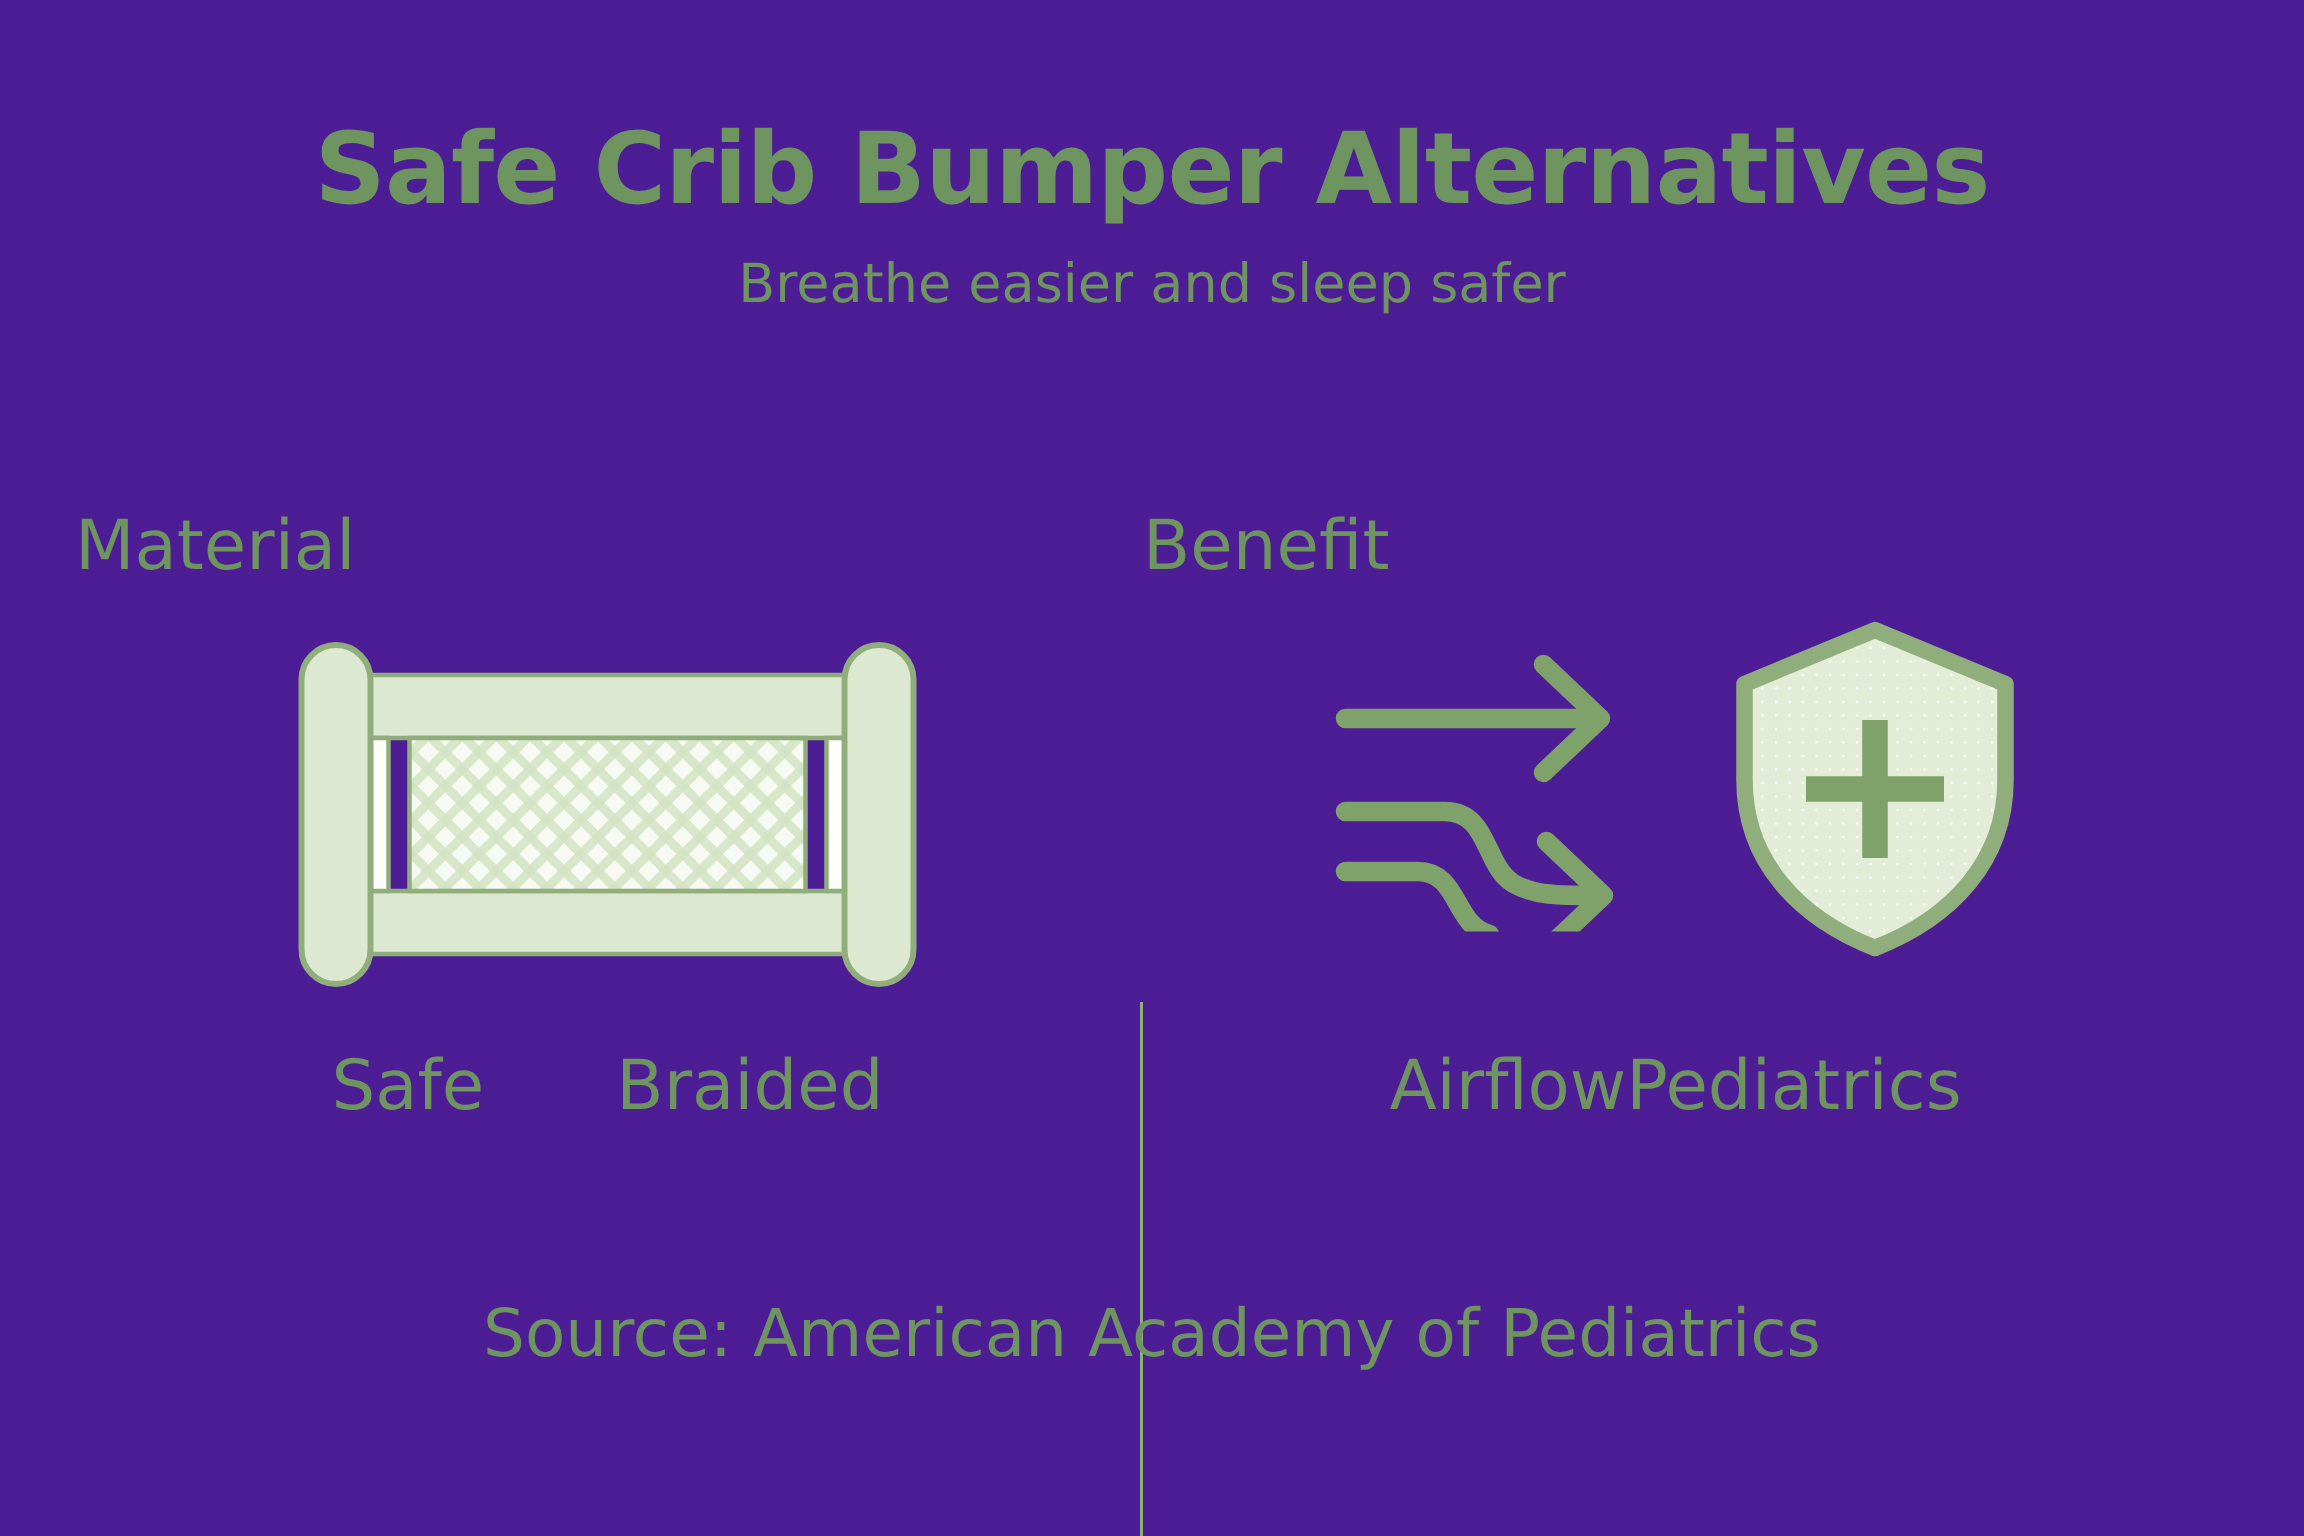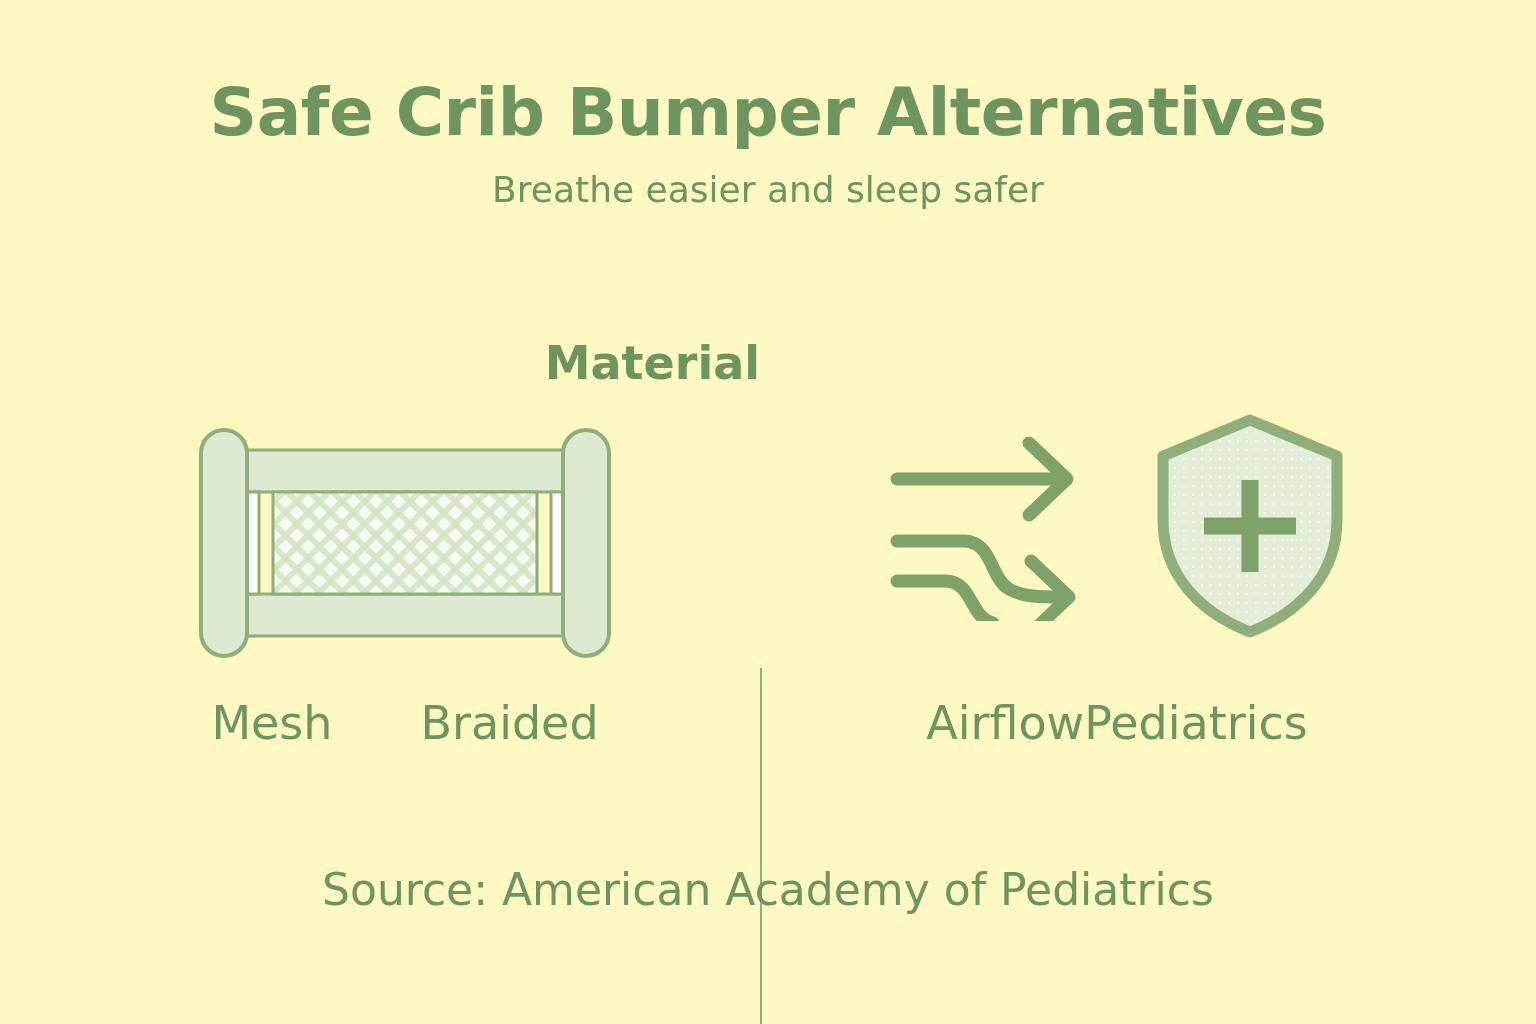--- a/index.html
+++ b/index.html
@@ -12,21 +12,21 @@
     height: 1024px;
     background: #FFFEFB;
     font-family: "DejaVu Sans", "Liberation Sans", sans-serif;
     overflow: hidden;
   }
 
   #infographic {
     position: relative;
     width: 1536px;
     height: 1024px;
-    background: #fef9c3;
+    background: #4c1d95;
   }
 
   
   .header {
     position: absolute;
     top: 78px;
     left: 0;
     width: 1536px;
     text-align: center;
   }
@@ -71,23 +71,23 @@
     height: 460px;
   }
   .column-left  { left: 50px;  width: 710px; }
   .column-right { left: 762px; width: 710px; }
 
   .col-header {
     position: absolute;
     top: 10px;
     left: 0;
     width: 100%;
-    text-align: right;
+    text-align: left;
     font-size: 46px;
-    font-weight: 700;
+    font-weight: 400;
     color: #6E9460;
     line-height: 1;
     white-space: nowrap;
   }
 
   .col-art {
     position: absolute;
     top: 88px;
     left: 0;
     width: 100%;
@@ -184,27 +184,28 @@
             <rect x="78" y="74" width="264" height="102" fill="url(#meshPattern)" stroke="#8FAE7C" stroke-width="3"></rect>
 
             <rect x="6" y="12" width="46" height="226" rx="23" fill="#DDE8D0" stroke="#8FAE7C" stroke-width="4"></rect>
 
             <rect x="368" y="12" width="46" height="226" rx="23" fill="#DDE8D0" stroke="#8FAE7C" stroke-width="4"></rect>
           </svg>
         </div>
       </div>
 
       <div class="col-labels left-labels">
-        <span class="col-label">Mesh</span>
+        <span class="col-label">Safe</span>
         <span class="col-label">Braided</span>
       </div>
     </div>
 
     <div class="column column-right">
 
+      <div class="col-header">Benefit</div>
 
       <div class="col-art">
         <div class="bene-art">
 
           <div class="airflow-wrap">
             <svg width="200" height="190" viewBox="0 0 200 190" xmlns="http://www.w3.org/2000/svg" fill="none" stroke="#7FA26B" stroke-width="13" stroke-linecap="round" stroke-linejoin="round">
 
               <path d="M8 48 H176"></path>
 
               <path d="M140 12 L178 48 L140 84"></path>

